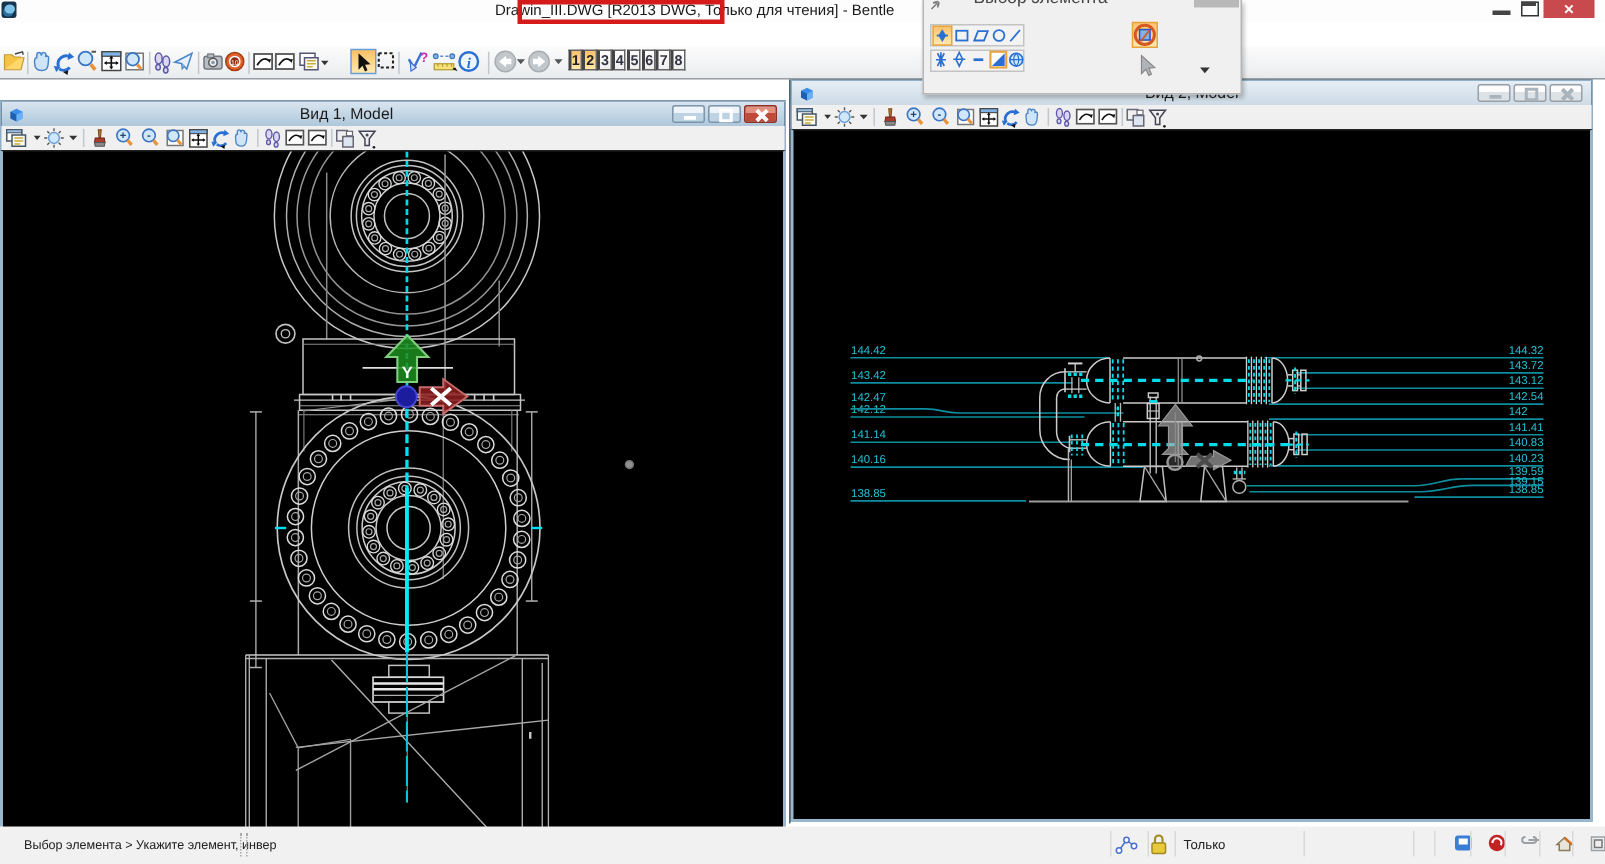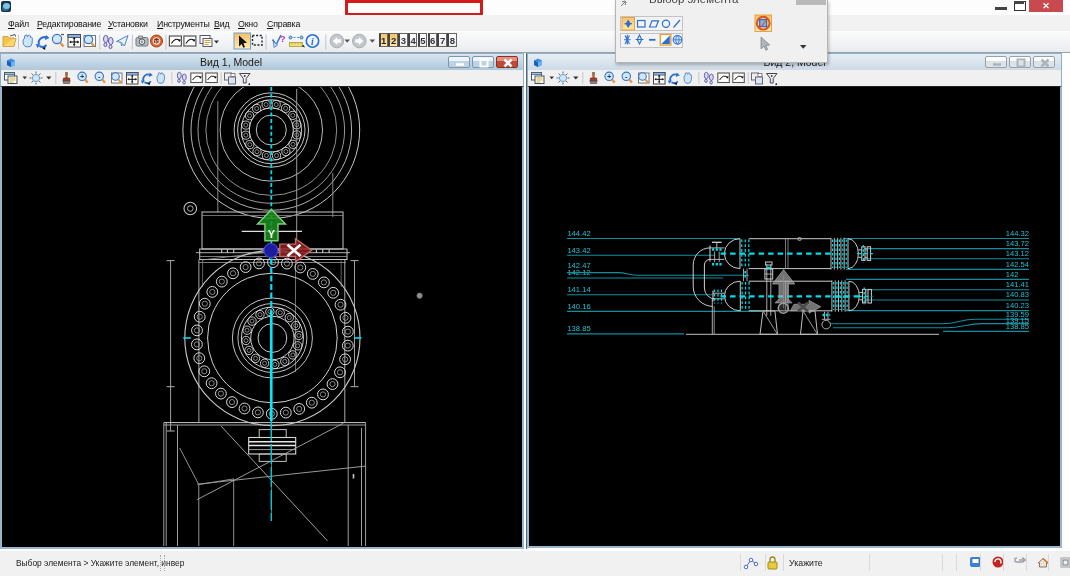--- a/index.html
+++ b/index.html
@@ -57,33 +57,25 @@
 
 #dlg { position:absolute; left:615px; top:0px; width:213px; height:63px; background:#f0f0f0;
   border:1px solid #b5b5b5; border-top:none; box-shadow:1px 2px 3px rgba(0,0,0,0.25); z-index:50; overflow:hidden; }
 .toolgrp { position:absolute; border:1px solid #c3c3c3; background:#f3f3f3; }
 </style>
 </head>
 <body>
 <div id="app">
   <div id="titlebar">
     <div id="appicon"></div>
+    <div id="apptitle">Drawin_III.DWG [R2013 DWG, Только для чтения] - Bentle</div>
     <div id="btn-min"></div>
     <div id="btn-rest"></div>
     <div id="btn-close">✕</div>
     <div id="redbox"></div>
-  </div>
-  <div id="menubar">
-    <span style="left:8px"><u>Ф</u>айл</span>
-    <span style="left:37px"><u>Р</u>едактирование</span>
-    <span style="left:108px"><u>У</u>становки</span>
-    <span style="left:157px"><u>И</u>нструменты</span>
-    <span style="left:214px"><u>В</u>ид</span>
-    <span style="left:238px"><u>О</u>кно</span>
-    <span style="left:267px"><u>С</u>правка</span>
   </div>
   <div id="toolbar">
     <div class="edge"></div>
     <svg width="480" height="22" style="position:absolute;left:0;top:0">
       <g transform="translate(0,-30.5)">
           <defs>
             <linearGradient id="selgrad" x1="0" y1="0" x2="0" y2="1">
               <stop offset="0" stop-color="#fbbf63"></stop>
               <stop offset="1" stop-color="#ffeab0"></stop>
             </linearGradient>
@@ -182,21 +174,21 @@
     <div class="numbox on" style="left:378.5px">1</div>
     <div class="numbox on" style="left:388.3px">2</div>
     <div class="numbox" style="left:398.1px">3</div>
     <div class="numbox" style="left:407.9px">4</div>
     <div class="numbox" style="left:417.7px">5</div>
     <div class="numbox" style="left:427.5px">6</div>
     <div class="numbox" style="left:437.3px">7</div>
     <div class="numbox" style="left:447.1px">8</div>
   </div>
 
-  <div class="vwin" id="w1" style="left:0px;top:53px;width:524px;height:496px;">
+  <div class="vwin" id="w1" style="left:0px;top:67px;width:524px;height:496px;">
     <div class="vtitle">
       <div class="vicon"><svg width="12" height="12" viewBox="0 0 12 12">
             <path d="M2 3.5 L6 1.5 L10 3.5 L10 8 L6 10 L2 8 Z" fill="#3b8de8"></path>
             <path d="M2 3.5 L6 5.5 L6 10 L2 8 Z" fill="#1f5fb0"></path>
             <path d="M6 5.5 L10 3.5 L10 8 L6 10 Z" fill="#6ab0f5"></path>
           </svg></div>
       <div class="vtlabel" style="left:-31px">Вид 1, Model</div>
       <div class="wbtn" style="right:53px">
           <svg width="22" height="12">
             <line x1="7" y1="7.5" x2="15" y2="7.5" stroke="#fff" stroke-width="2.5"></line>
@@ -757,21 +749,21 @@
     <svg width="40" height="18" style="position:absolute;left:742px;top:3px">
       <path d="M4 13 L9 6 L14 10" fill="none" stroke="#4a6fd0" stroke-width="1"></path>
       <circle cx="4" cy="13" r="1.8" fill="#fff" stroke="#4a6fd0"></circle>
       <circle cx="9" cy="6" r="1.8" fill="#fff" stroke="#4a6fd0"></circle>
       <circle cx="14" cy="10" r="1.8" fill="#fff" stroke="#4a6fd0"></circle>
       <rect x="26" y="8" width="9" height="7" rx="1" fill="#e8c93a" stroke="#a08a20"></rect>
       <path d="M28 8 L28 5.5 A2.5 2.5 0 0 1 33 5.5 L33 8" fill="none" stroke="#a08a20" stroke-width="1.4"></path>
     </svg>
     <div class="cell" style="left:765px;width:0"></div>
     <div class="cell" style="left:783px;width:0"></div>
-    <span style="position:absolute;left:789px;top:7px;font-size:8.8px">Укажите</span>
+    <span style="position:absolute;left:789px;top:7px;font-size:8.8px">Только</span>
     <div class="cell" style="left:869px;width:0"></div>
     <div class="cell" style="left:942px;width:0"></div>
     <svg width="120" height="18" style="position:absolute;left:960px;top:3px">
       <rect x="10" y="3" width="11" height="10" rx="2" fill="#3a7fd4"></rect>
       <rect x="12.5" y="5" width="6" height="4" fill="#fff"></rect>
       <circle cx="38" cy="8" r="5.5" fill="#c42222"></circle>
       <path d="M35 8 A3 3 0 1 1 40.5 9.5" fill="none" stroke="#fff" stroke-width="1.4"></path>
       <path d="M57 4 C54 4 54 8 57 8 L62 8 C65 8 65 4 62 4 M59 6 L66 6" stroke="#9aa0a6" stroke-width="1.3" fill="none"></path>
       <path d="M78 9 L83 4.5 L88 9 L86.5 9 L86.5 13 L79.5 13 L79.5 9 Z" fill="#e8e4da" stroke="#8a7a5a"></path>
       <path d="M83 4.5 L88 9" stroke="#d07020" stroke-width="1.6"></path>

